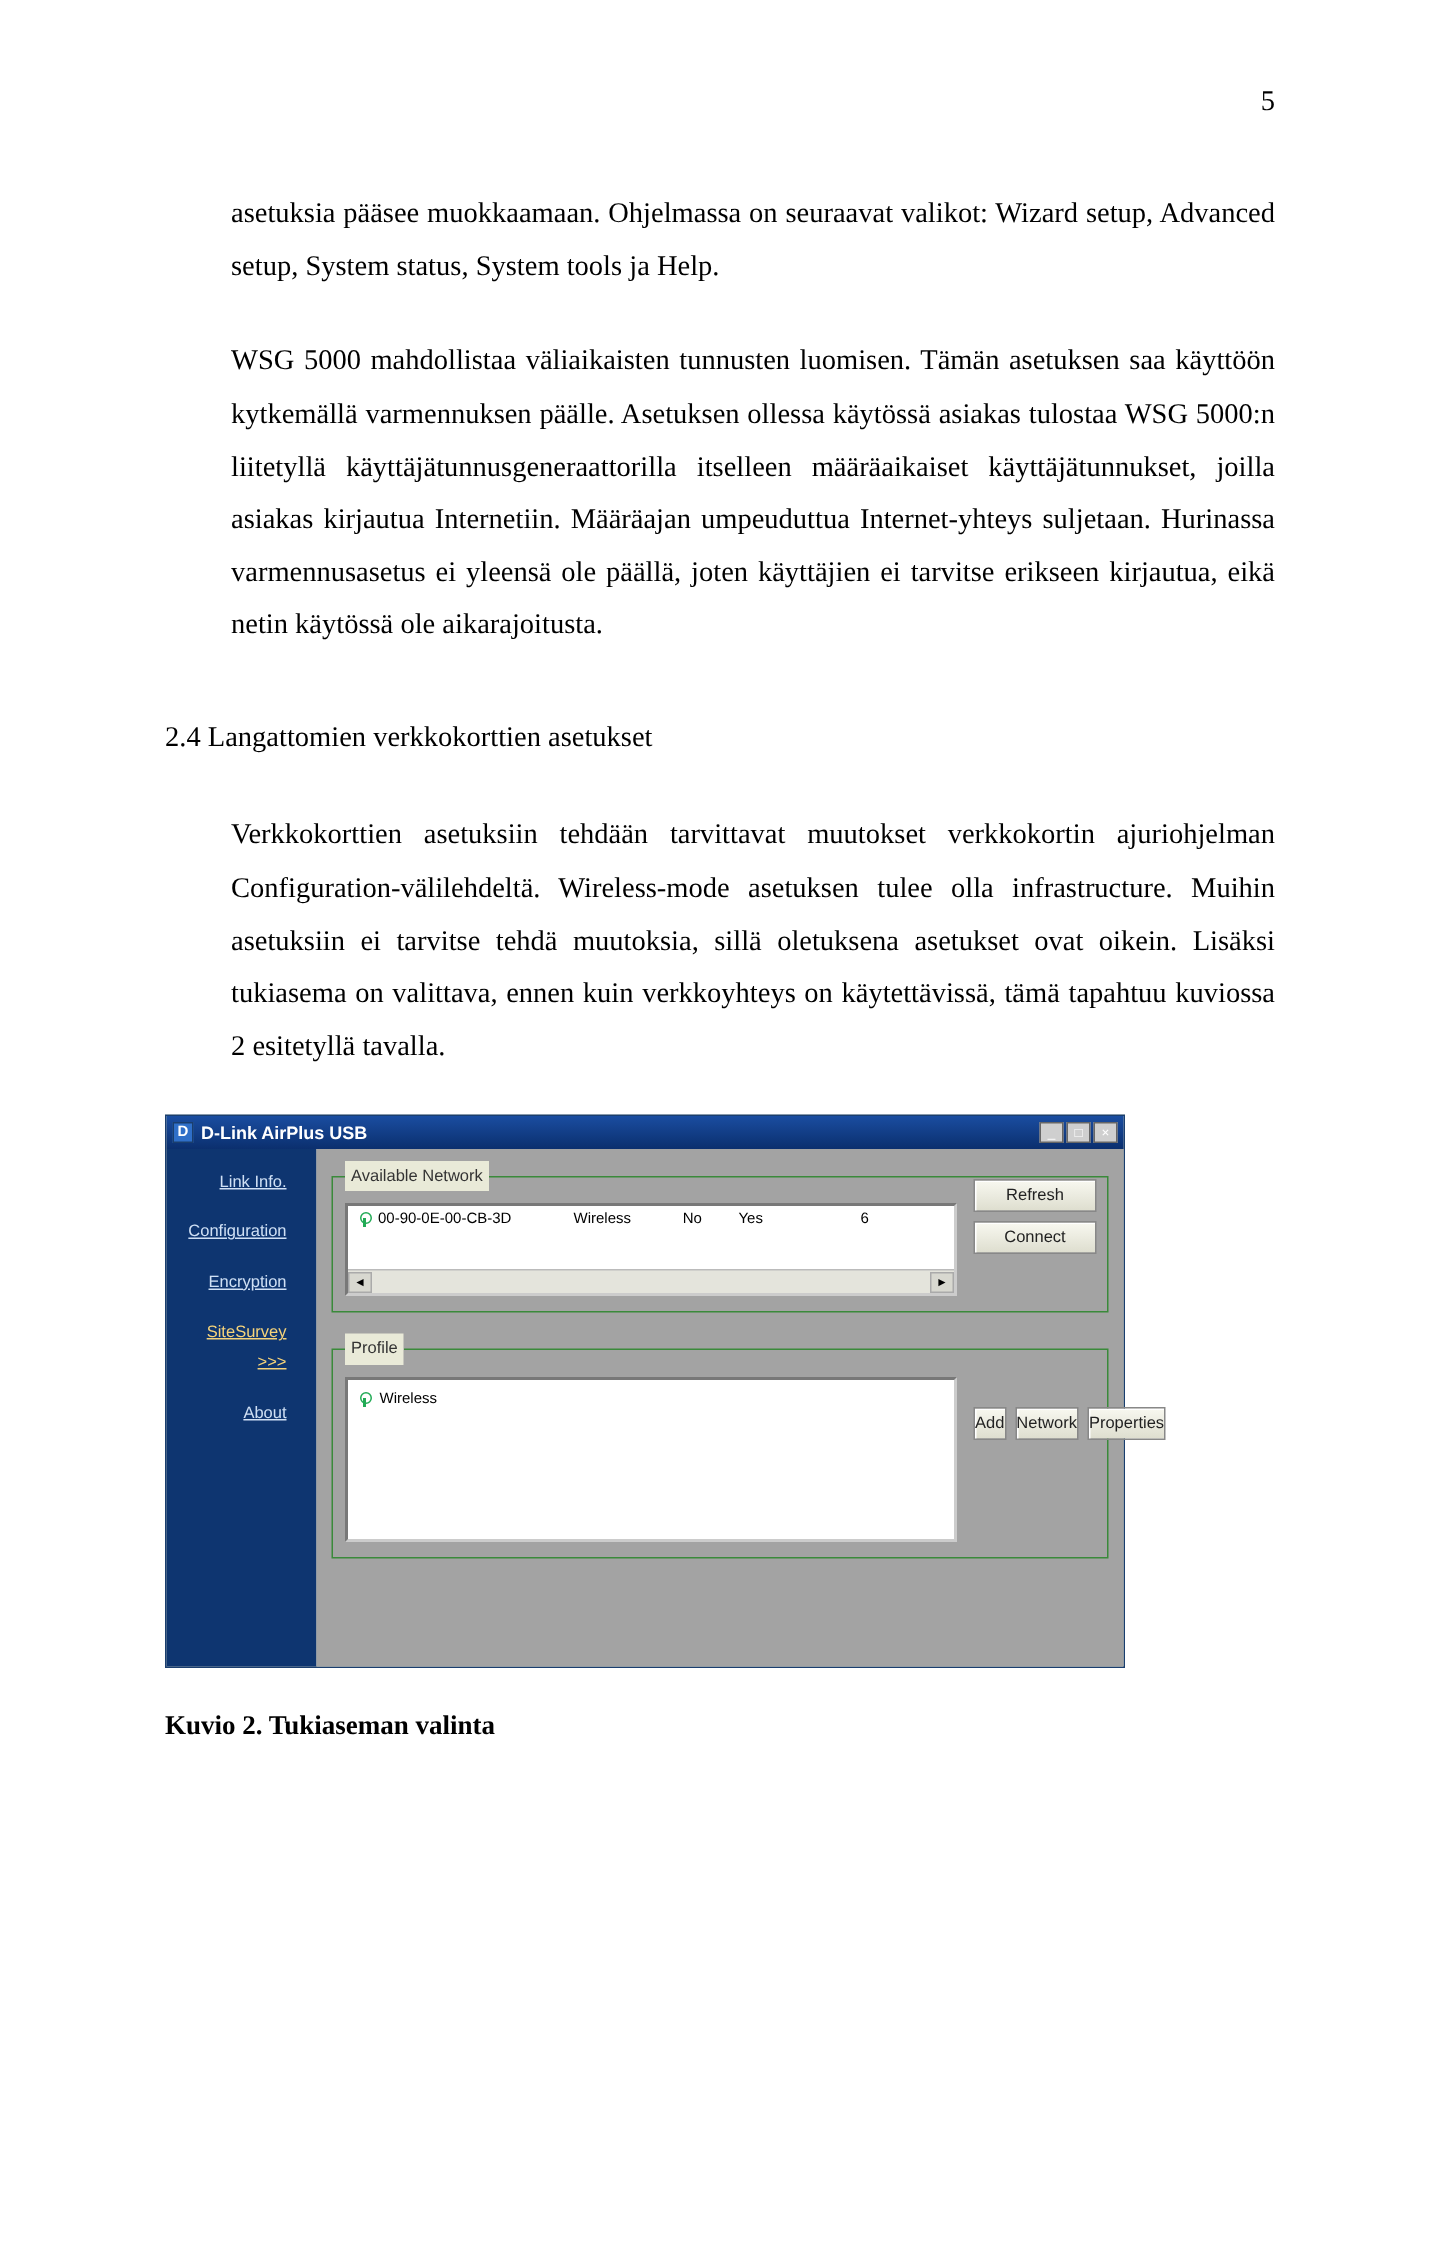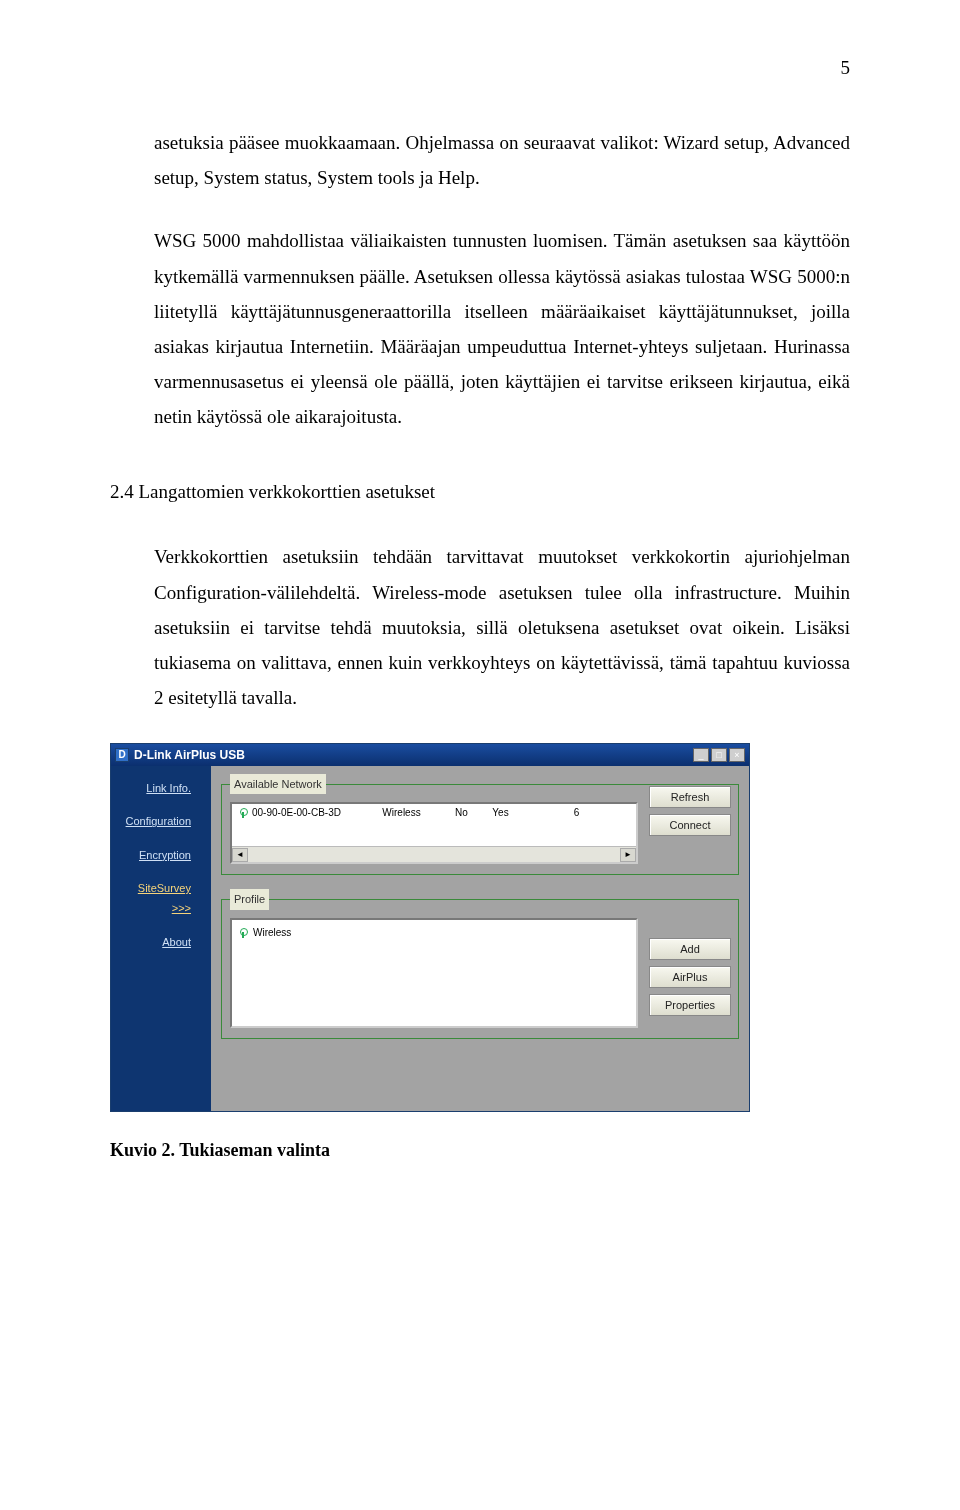--- a/index.html
+++ b/index.html
@@ -96,21 +96,21 @@
     display: flex; justify-content: space-between; align-items: center;
     height: 16px; background: #e4e4dc; border-top: 1px solid #bbb; padding: 0 0;
   }
   .arrow-btn { width:16px; height:14px; background:#d8d8d0; border:1px solid #aaa; display:flex; align-items:center; justify-content:center; font-size:8px;}
   .btncol {
     position:absolute; right:18px; top:20px; width:82px;
     display:flex; flex-direction:column; gap:6px;justify-content:space-between;
   }
   .btncol2 {
     position:absolute; right:18px; top:172px; width:82px;
-    display:flex; flex-direction:column; gap:6px;
+    display:flex; flex-direction:row; gap:6px;
   }
   .winbtn {
     height:22px; background:linear-gradient(#f8f8f0,#dedecf);
     border:1px solid #888; font-size:11px; color:#222;
     display:flex; align-items:center; justify-content:center;
     box-shadow: inset 1px 1px 0 #fff;
     cursor:pointer;
   }
   .grid2 { background:#fff; border:2px inset #ccc; height:110px; padding:4px 6px; }
   .prof-row{display:flex; align-items:center; gap:5px; font-size:10px;}
@@ -180,21 +180,21 @@
         <div class="grid2">
           <div class="prof-row">
             <span class="ant-icon"></span>
             <span>Wireless</span>
           </div>
         </div>
       </fieldset>
 
       <div class="btncol2">
         <div class="winbtn">Add</div>
-        <div class="winbtn">AirPlus</div>
+        <div class="winbtn">Network</div>
         <div class="winbtn">Properties</div>
       </div>
 
     </div>
   </div>
 </div>
 
 <div class="caption">Kuvio 2. Tukiaseman valinta</div>
 
 </body></html>

